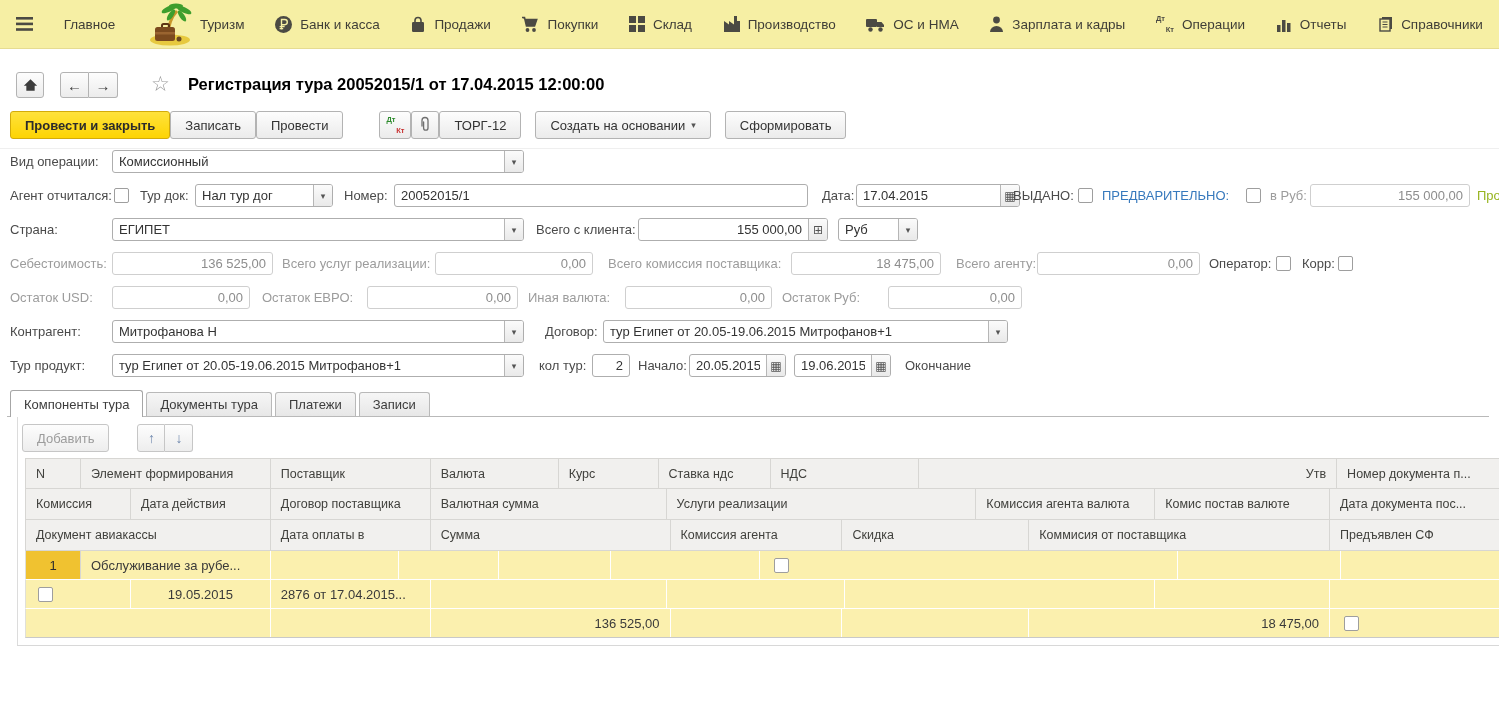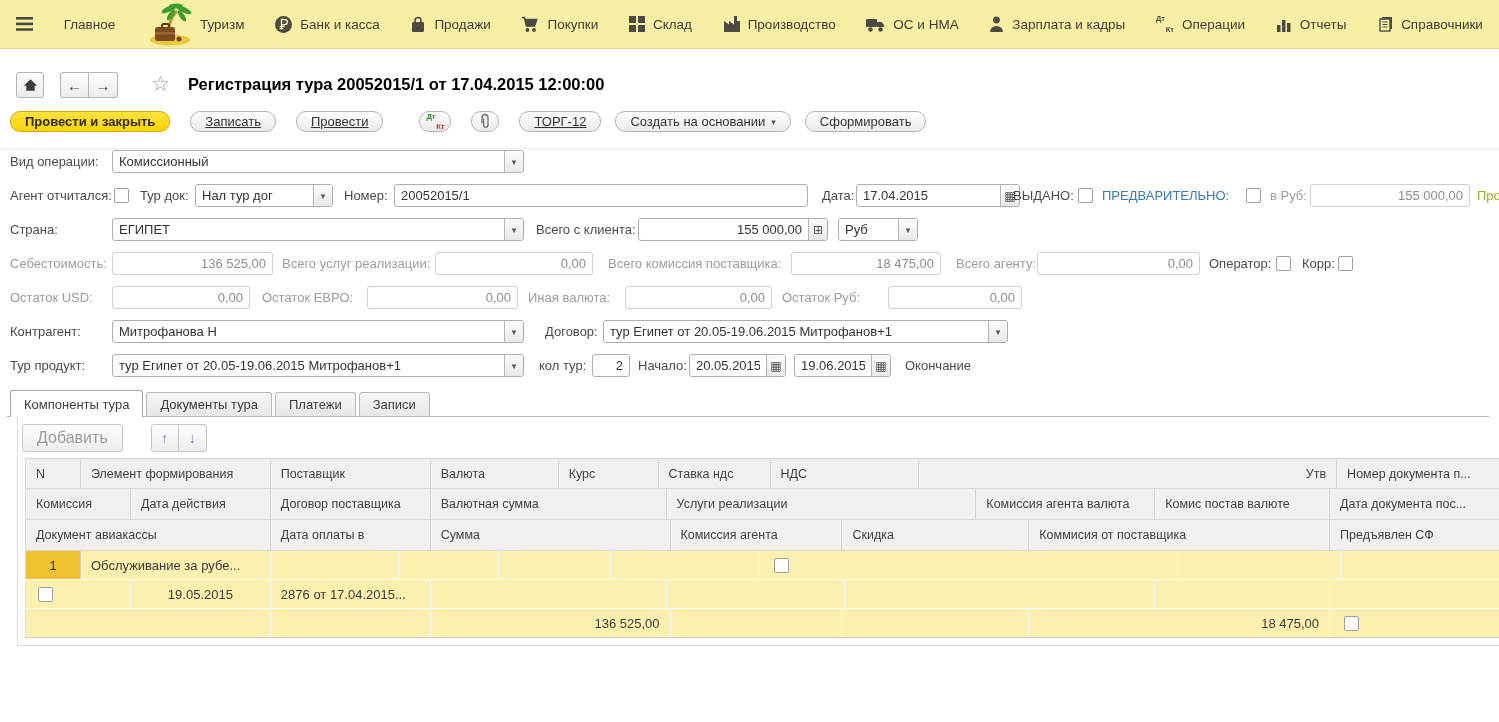--- a/index.html
+++ b/index.html
@@ -41,29 +41,29 @@
   .navgroup .nb:first-child { border-radius:3px 0 0 3px; }
   .navgroup .nb:last-child { border-radius:0 3px 3px 0; border-left:none; }
   .star { position:absolute; top:74px; left:151px; font-size:21px; color:#9a9a9a;
     font-family:"DejaVu Sans",sans-serif; line-height:1; }
   .doc-title { position:absolute; top:75px; left:188px; font-size:16.5px;
     font-weight:bold; color:#000; }
 
   
   .toolbar { position:absolute; top:111px; left:10px; display:flex; align-items:center; }
   .btn {
-    height:21px; padding:0 14px; display:inline-flex; align-items:center; justify-content:center;
-    background:linear-gradient(#fdfdfd,#ebebeb); border:1px solid #b3b3b3; border-radius:10px;
+    height:28px; padding:0 14px; display:inline-flex; align-items:center; justify-content:center;
+    background:linear-gradient(#fdfdfd,#ebebeb); border:1px solid #b3b3b3; border-radius:3px;
     font-size:13px; color:#333; white-space:nowrap; cursor:default;
   }
   .btn.yellow { background:linear-gradient(#ffe23c,#fdd403); border-color:#d3ab0a;
     font-weight:bold; color:#2b2b2b; }
   .btn.icon { padding:0 6px; min-width:28px; }
   .caret { font-size:9px; margin-left:6px; color:#555; font-family:"DejaVu Sans",sans-serif; }
-  .tb-gap-s { margin-left:20px;text-decoration:underline; } .tb-gap-m { margin-left:14px; } .tb-gap-l { margin-left:36px; }
+  .tb-gap-s { margin-left:0; } .tb-gap-m { margin-left:14px; } .tb-gap-l { margin-left:36px; }
   .toolbar-sep { position:absolute; top:148px; left:0; width:1499px; height:1px; background:#efefef; }
 
   
   .frow { position:absolute; left:10px; height:26px; width:1489px; }
   .frow > * { position:absolute; top:0; }
   .lbl { color:#4a4a4a; line-height:23px; white-space:nowrap; }
   .lbl.dis { color:#9c9c9c; }
   .lbl.blue { color:#3779bd; }
   .field { height:23px; border:1px solid #aeaeae; border-radius:3px; background:#fff;
     display:flex; align-items:stretch; overflow:hidden; }
@@ -89,21 +89,21 @@
     border-radius:3px 3px 0 0; color:#3c3c3c; font-size:13px; white-space:nowrap; }
   .tab.active { height:27px; background:#fff; margin-bottom:-1px; border-color:#a6a6a6;
     position:relative; z-index:2; }
   .panel-vline { position:absolute; left:17px; top:417px; width:1px; height:228px; background:#dcdcdc; }
   .panel-bline { position:absolute; left:17px; top:645px; width:1482px; height:1px; background:#d8d8d8; }
 
   
   .grid-toolbar { position:absolute; top:424px; left:22px; display:flex; align-items:center; }
   .gbtn { height:28px; padding:0 14px; background:linear-gradient(#fdfdfd,#ededed);
     border:1px solid #c6c6c6; border-radius:3px; display:flex; align-items:center;
-    font-size:16px; color:#9c9c9c; }
+    font-size:13px; color:#9c9c9c; }
   .arr-group { display:flex; margin-left:28px; }
   .arr { width:28px; height:28px; background:linear-gradient(#fdfdfd,#ededed);
     border:1px solid #c6c6c6; display:flex; align-items:center; justify-content:center;
     font-size:14px; font-weight:bold; color:#6e87ad; }
   .arr:first-child { border-radius:3px 0 0 3px; }
   .arr:last-child { border-radius:0 3px 3px 0; border-left:none; }
 
   
   .grid { position:absolute; top:458px; left:25px; width:1475px; }
   .trow { display:flex; }

